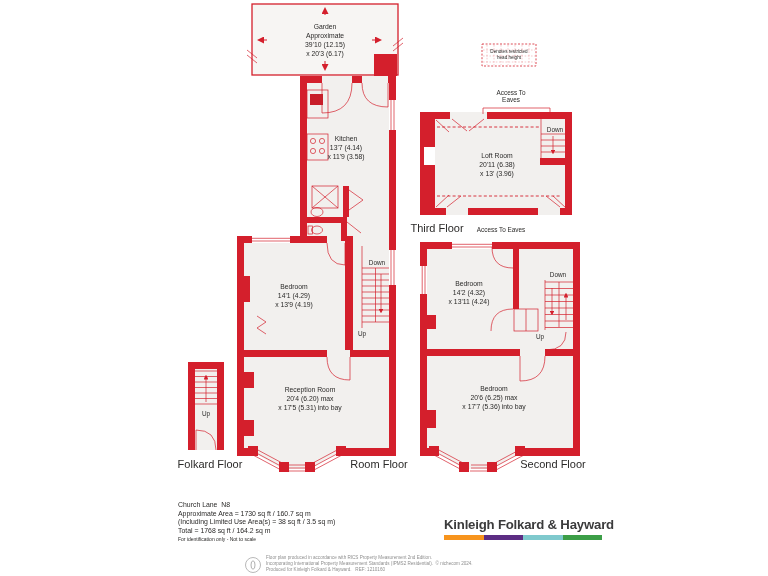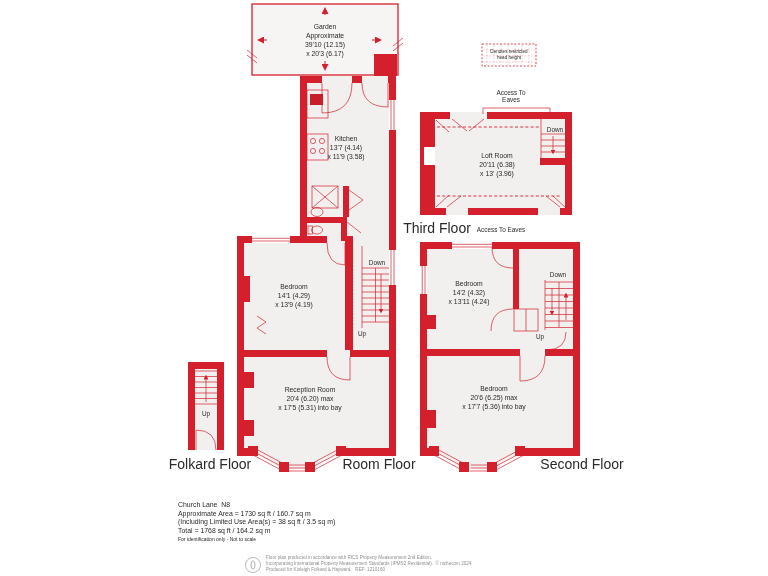--- a/index.html
+++ b/index.html
@@ -10,21 +10,21 @@
   .fillroom{fill:#F2F0EE;}
   .fillgarden{fill:#F7F5F3;}
   .tl{stroke:#D41F2C;stroke-width:1;fill:none;}
   .tf{stroke:#D41F2C;stroke-width:.7;fill:none;}
   .win{fill:#ffffff;}
   .dash{stroke:#D41F2C;stroke-width:.9;fill:none;stroke-dasharray:3 2.2;}
   .hatch{stroke:#D41F2C;stroke-width:.45;fill:none;stroke-dasharray:1.6 1.6;opacity:.55;}
   .lbl{position:absolute;transform:translate(-50%,-50%);text-align:center;
        white-space:pre-line;font-size:6.8px;line-height:9px;color:#2b2a29;}
   .small{font-size:6.4px;line-height:7px;}
-  .floorlbl{font-size:14px;white-space:pre;}
+  .floorlbl{font-size:11px;white-space:pre;}
   .tiny{font-size:4.6px;line-height:5.6px;}
   .sum{position:absolute;left:178px;top:501px;}
   .sumline{white-space:pre;font-size:6.9px;line-height:8.6px;}
   .sumnote{white-space:pre;font-size:5px;line-height:8px;color:#2b2a29;}
   .brand{position:absolute;left:444px;top:517px;width:158px;}
   .brandname{font-size:13.2px;font-weight:700;color:#3b3b3c;text-align:center;
              letter-spacing:-0.2px;white-space:pre;}
   .brandbar{display:flex;height:4.6px;margin-top:3px;width:100%;}
   .brandbar span{flex:1;}
   .disc{position:absolute;left:266px;top:555px;color:#8f8f8f;}
@@ -343,30 +343,39 @@
 <div class="lbl small" style="left:501px;top:229px;">Access To Eaves</div>
 
 <div class="lbl" style="left:469px;top:292px;">Bedroom
 14'2 (4.32)
 x 13'11 (4.24)</div>
 <div class="lbl small" style="left:558px;top:274px;">Down</div>
 <div class="lbl small" style="left:540px;top:336px;">Up</div>
 <div class="lbl" style="left:494px;top:397px;">Bedroom
 20'6 (6.25) max
 x 17'7 (5.36) into bay</div>
-<div class="lbl floorlbl" style="left:553px;top:464px;margin-left:29px;">Second Floor</div>
+<div class="lbl floorlbl" style="left:553px;top:464px;">Second Floor</div>
 
 <div class="sum">
   <div class="sumline">Church Lane  N8</div>
   <div class="sumline">Approximate Area = 1730 sq ft / 160.7 sq m</div>
   <div class="sumline">(Including Limited Use Area(s) = 38 sq ft / 3.5 sq m)</div>
   <div class="sumline">Total = 1768 sq ft / 164.2 sq m</div>
   <div class="sumnote">For identification only - Not to scale</div>
 </div>
 
+<div class="brand">
+  <div class="brandname">Kinleigh Folkard &amp; Hayward</div>
+  <div class="brandbar">
+        <span style="background: rgb(247, 148, 29);"></span>
+        <span style="background: rgb(92, 45, 131);"></span>
+        <span style="background: rgb(127, 201, 205);"></span>
+        <span style="background: rgb(60, 158, 71);"></span>
+      </div>
+</div>
 
 <div class="nclogo">
   <svg width="14" height="14" viewBox="0 0 14 14">
     <ellipse cx="7" cy="7" rx="2" ry="4.2" fill="none" stroke="#b0b0b0" stroke-width="1"></ellipse>
   </svg>
 </div>
 <div class="disc">
   <div class="discline">Floor plan produced in accordance with RICS Property Measurement 2nd Edition.</div>
   <div class="discline">Incorporating International Property Measurement Standards (IPMS2 Residential).  © nichecom 2024.</div>
   <div class="discline">Produced for Kinleigh Folkard &amp; Hayward.   REF: 1210160</div>

